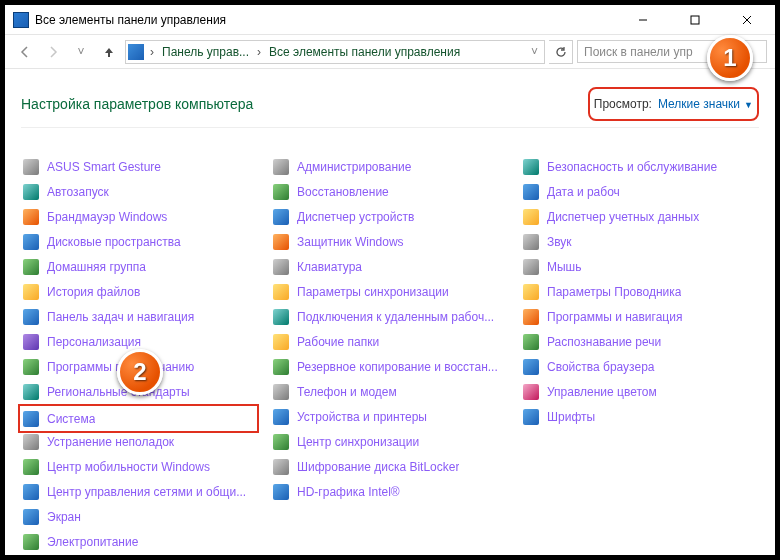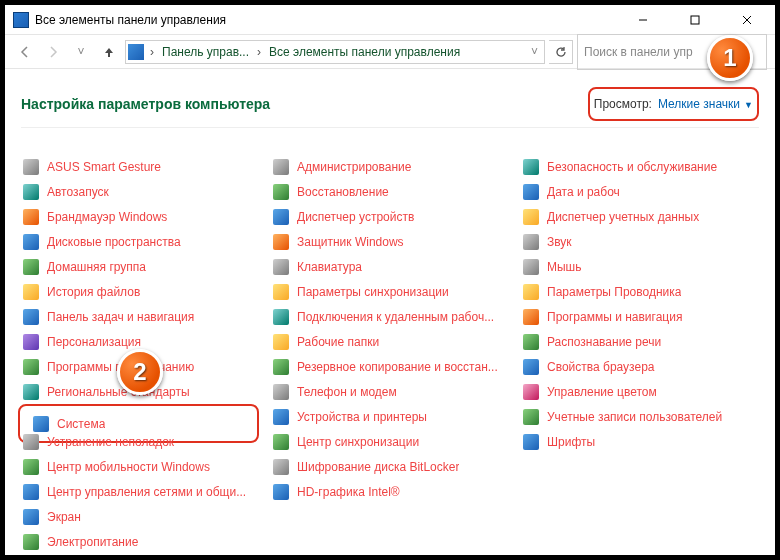--- a/index.html
+++ b/index.html
@@ -75,21 +75,21 @@
     flex: 0 0 auto;
   }
   .crumb { color: #14532d; padding: 0 2px; white-space: nowrap; overflow: hidden; text-overflow: ellipsis; }
   .crumb-sep { color: #555; padding: 0 2px; }
   .refreshbtn {
     width: 24px; height: 24px;
     border: 1px solid #cfcfcf; border-left: none;
     display: flex; align-items: center; justify-content: center;
   }
   .searchbox {
-    width: 190px; height: 36px;
+    width: 190px; height: 23px;
     border: 1px solid #cfcfcf;
     display: flex; align-items: center;
     padding: 0 6px;
     color: #777;
   }
   .searchbox input {
     border: none; outline: none; width: 100%;
     font: inherit; color: #333;
   }
   .searchbox input::placeholder { color: #888; }
@@ -102,21 +102,21 @@
   }
   .header-row {
     display: flex; align-items: center;
     margin-bottom: 26px;
     padding-bottom: 6px;
     border-bottom: 1px solid #eee;
   }
   .page-title {
     color: #0a6b3d;
     font-size: 14px;
-    font-weight: 700;
+    font-weight: 400;
   }
   .view-group {
     margin-left: auto;
     display: flex; align-items: center; gap: 6px;
     font-size: 12px;
   }
   .view-label { color: #333; }
   .view-link { color: #0063b1; cursor: default; }
   .view-link .caret { margin-left: 4px; color: #0063b1; font-size: 9px; }
   
@@ -138,21 +138,21 @@
     display: flex; align-items: center;
     gap: 8px;
     height: 25px;
     padding: 0 2px;
     cursor: default;
     white-space: nowrap;
     overflow: hidden;
     text-overflow: ellipsis;
   }
   .item .label {
-    color: #ef4444;
+    color: #8b5cf6;
     overflow: hidden; text-overflow: ellipsis;
   }
   .ico {
     width: 16px; height: 16px;
     flex: 0 0 16px;
     border-radius: 2px;
     display: inline-block;
   }
   
   .c-blue   { background: linear-gradient(135deg,#5aa7e8,#1a5fb4); }
@@ -160,24 +160,24 @@
   .c-orange { background: linear-gradient(135deg,#ffb361,#e65100); }
   .c-red    { background: linear-gradient(135deg,#ff7a6b,#c62828); }
   .c-violet { background: linear-gradient(135deg,#b08ae6,#5e35b1); }
   .c-yellow { background: linear-gradient(135deg,#ffe27a,#f9a825); }
   .c-teal   { background: linear-gradient(135deg,#7fd3d0,#00796b); }
   .c-gray   { background: linear-gradient(135deg,#cfcfcf,#7a7a7a); }
   .c-pink   { background: linear-gradient(135deg,#f4a7c8,#c2185b); }
   
   .item.hl-item {
     border: 2px solid #e0301e;
-    border-radius: 8px;
-    height: 39px;
+    border-radius: 0;
+    height: 29px;
     margin-left: -3px;
-    padding-left: 13px;
+    padding-left: 3px;
   }
   
   .badge {
     position: absolute;
     width: 46px; height: 46px;
     border-radius: 50%;
     background: radial-gradient(circle at 30% 30%, #ff8a3d, #e65100 70%);
     border: 3px solid #fff;
     box-shadow: 0 2px 4px rgba(0,0,0,.5);
     color: #fff;
@@ -418,24 +418,20 @@
           </div>
           <div class="item">
             <span class="ico c-blue"></span>
             <span class="label">Свойства браузера</span>
           </div>
           <div class="item">
             <span class="ico c-pink"></span>
             <span class="label">Управление цветом</span>
           </div>
           <div class="item">
-            <span class="ico c-green"></span>
-            <span class="label">Учетные записи пользователей</span>
-          </div>
-          <div class="item">
             <span class="ico c-blue"></span>
             <span class="label">Шрифты</span>
           </div>
         </div>
 
       <div style="display:grid;grid-template-columns:repeat(1,1fr);column-gap:12px;margin-top:0" id="extra-row">
           <div class="item">
             <span class="ico c-blue"></span>
             <span class="label">Экран</span>
           </div>

